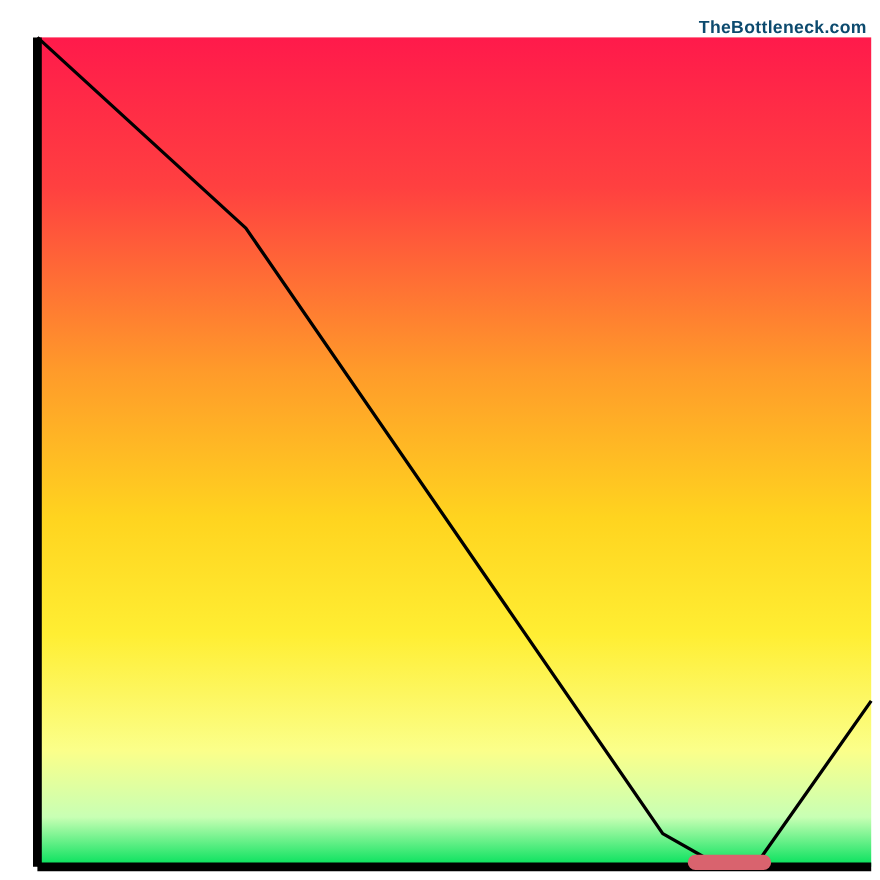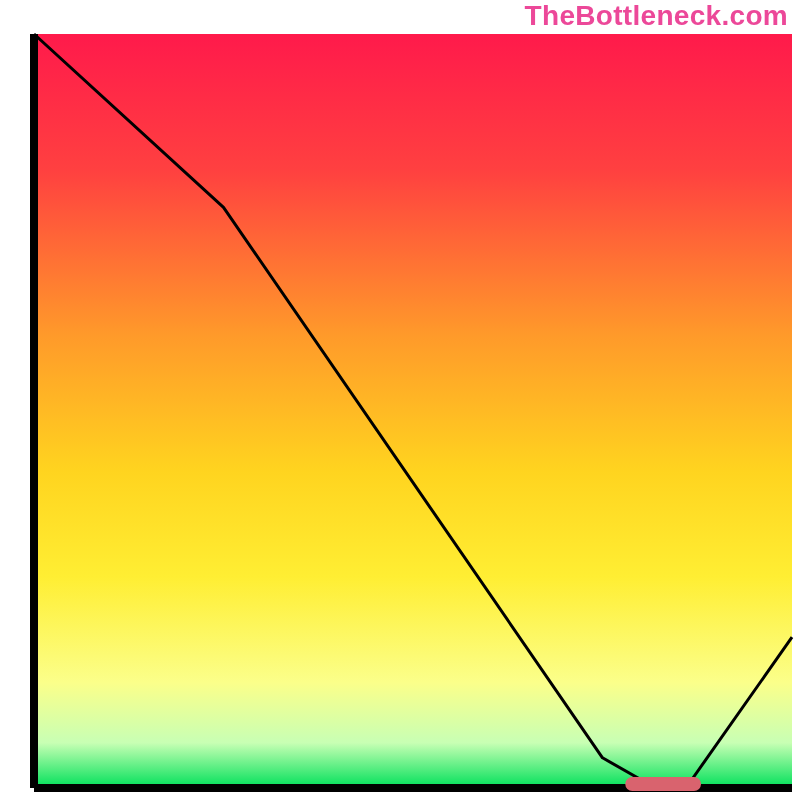--- a/index.html
+++ b/index.html
@@ -11,25 +11,25 @@
     background: #ffffff;
     font-family: Arial, Helvetica, sans-serif;
   }
   .container {
     position: relative;
     width: 800px;
     height: 800px;
   }
   .watermark {
     position: absolute;
-    top: 0;
+    top: 17px;
     right: 12px;
-    font-size: 28px;
+    font-size: 16px;
     font-weight: 600;
-    color: #ec4899;
+    color: #0c4a6e;
     letter-spacing: 0.3px;
     z-index: 10;
   }
   svg {
     display: block;
   }
 </style>
 </head>
 <body>
 

